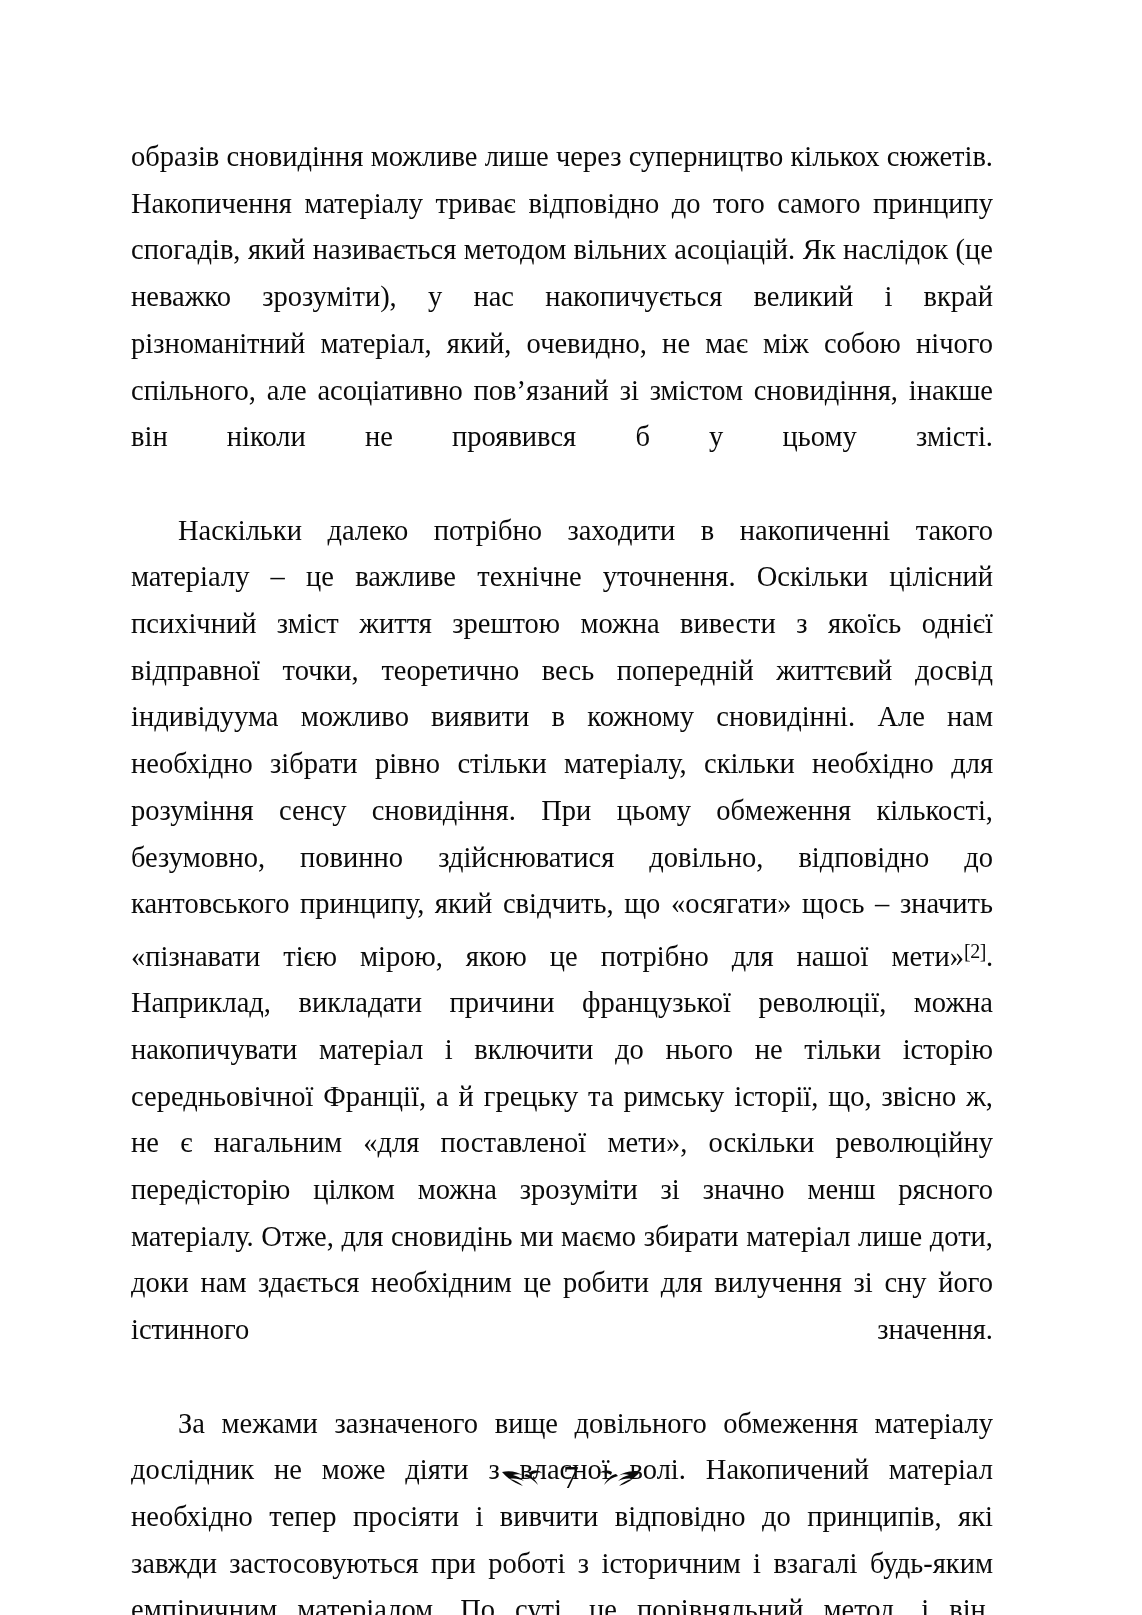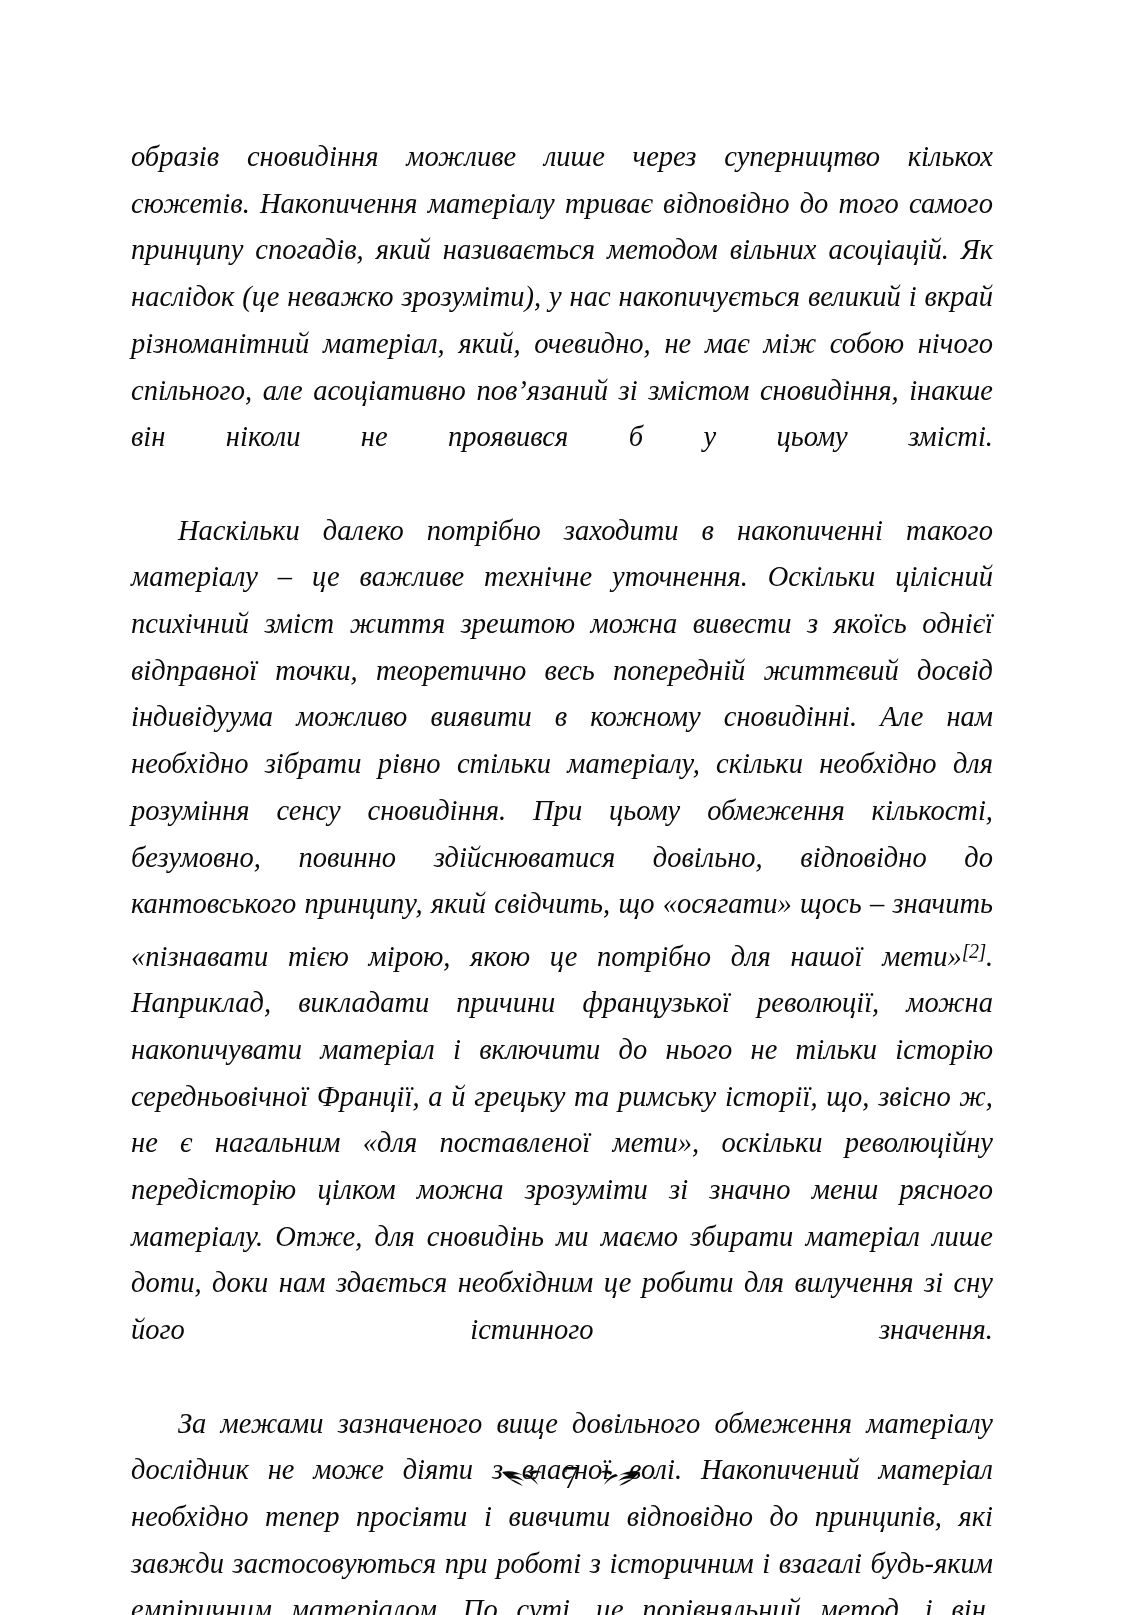--- a/index.html
+++ b/index.html
@@ -29,21 +29,20 @@
     margin: 0;
     font-family: "Liberation Serif", "DejaVu Serif", serif;
     font-size: 28.5px;
     line-height: 46.7px;
     color: #0a0a0a;
     text-align: justify;
     text-justify: inter-word;
     -webkit-hyphens: none;
     hyphens: none;
     text-indent: 0;
-    font-style: italic;
   }
 
   .para.indent {
     text-indent: 47px;
   }
 
   
   .para::after {
     content: "";
     display: inline-block;

